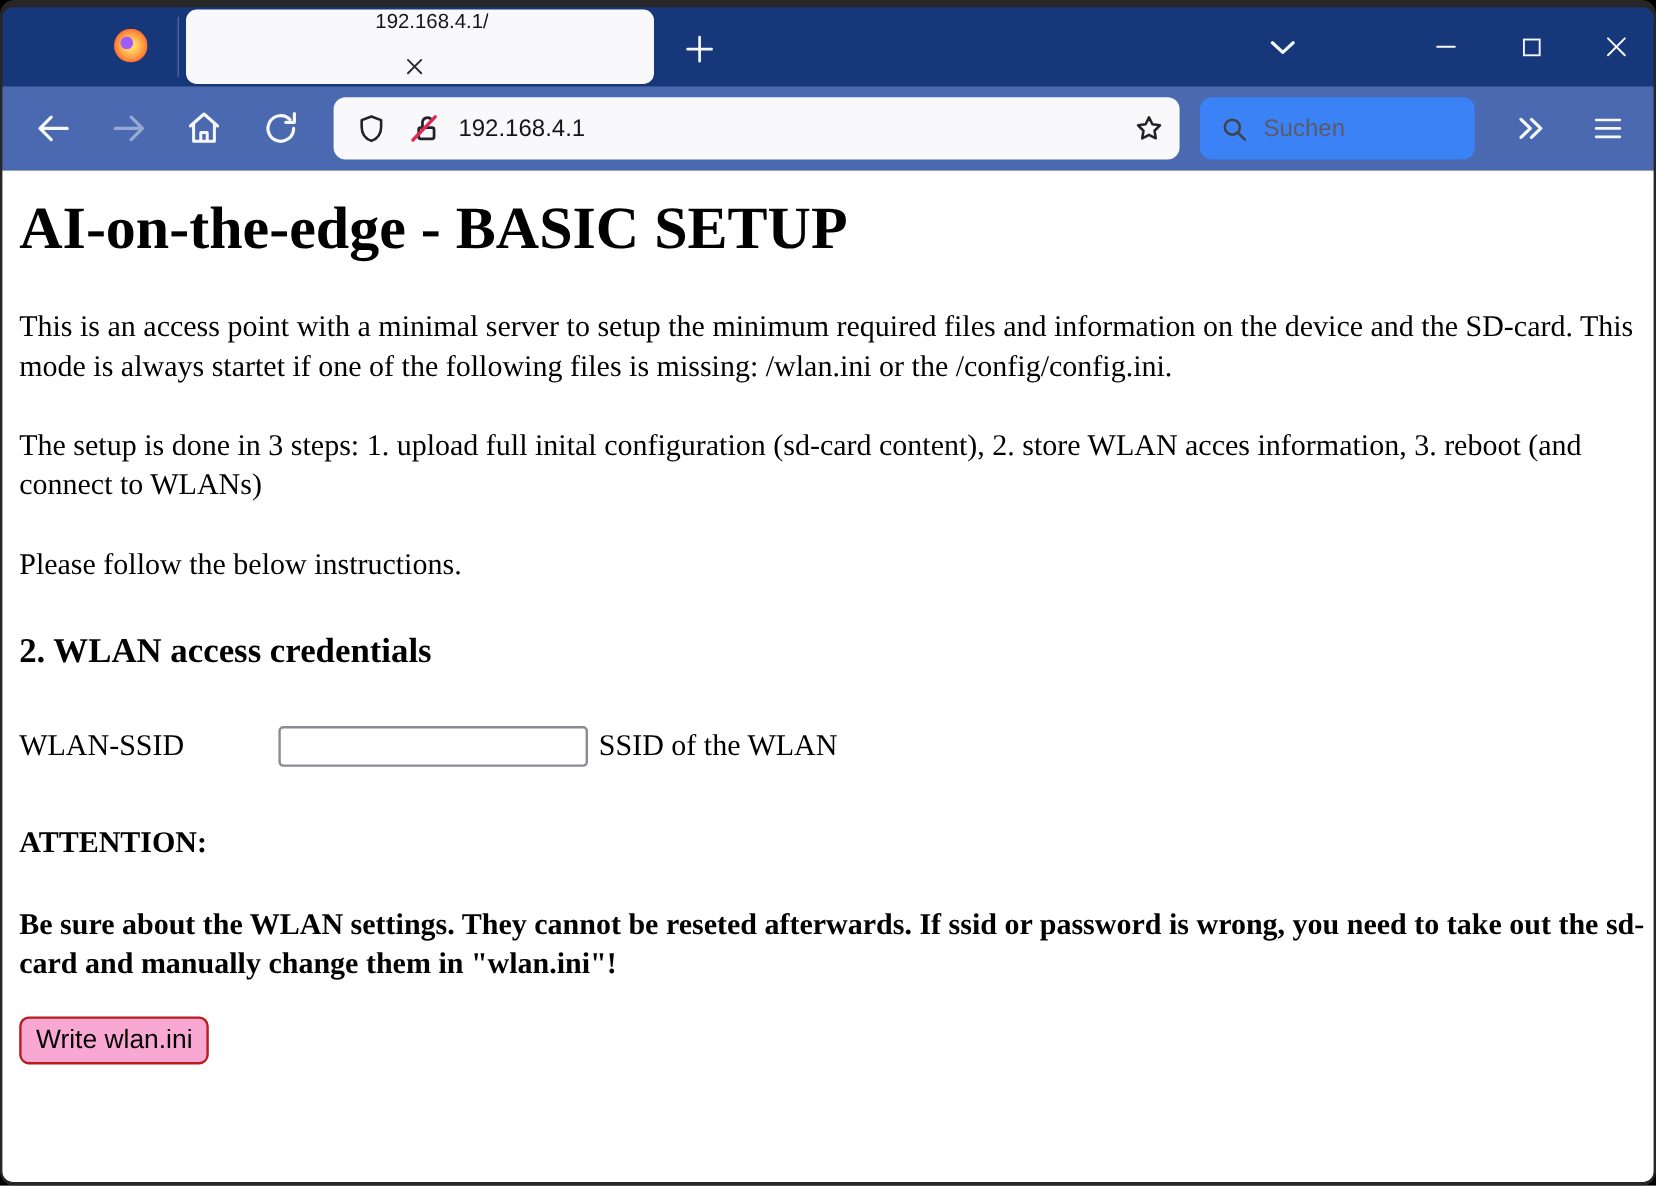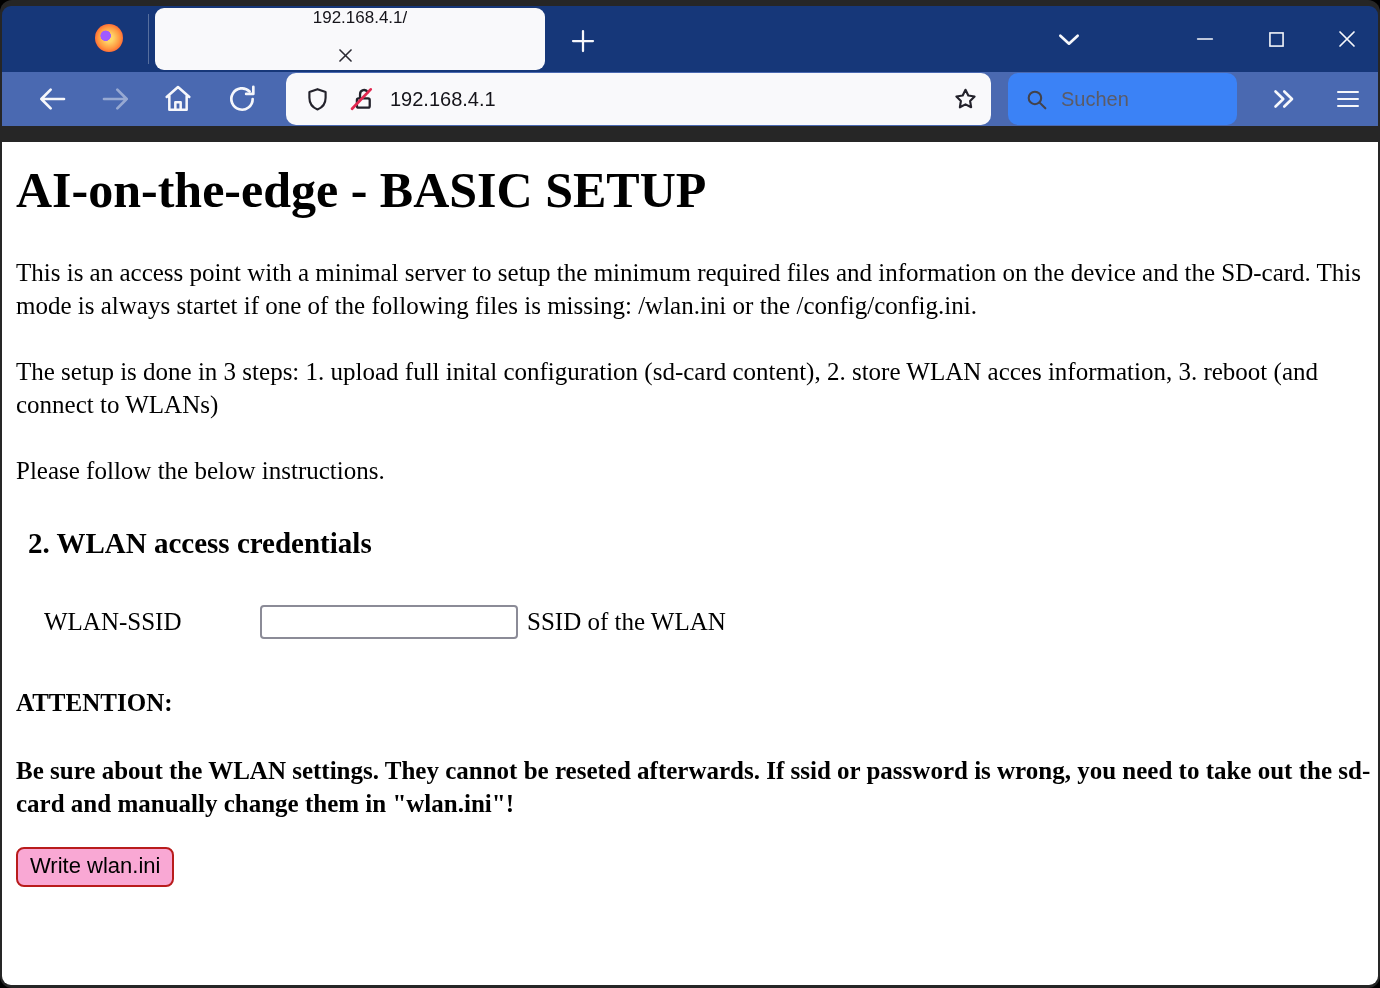--- a/index.html
+++ b/index.html
@@ -49,22 +49,22 @@
   .winbtn {
     width:46px; height:42px; display:flex; align-items:center; justify-content:center;
   }
   .tablist-chevron { position:absolute; left:1045px; top:12px; width:44px; height:42px;
     display:flex; align-items:center; justify-content:center; }
   .winbtn-min { margin-right:25px; }
   .winbtn-max { margin-right:25px; }
 
   
   .toolbar {
-    position:absolute; top:72px; left:2px; right:2px; height:54px;
-    background:#4a69b1; display:flex; align-items:center;justify-content:center;
+    position:absolute; top:72px; left:2px; right:2px; height:70px;
+    background:#4a69b1; display:flex; align-items:center;
   }
   .navbtn {
     width:44px; height:44px; display:flex; align-items:center; justify-content:center;
     border-radius:6px; flex:0 0 auto;
   }
   .nav-back { margin-left:20px; }
   .nav-fwd { margin-left:20px; opacity:0.45; }
   .nav-home { margin-left:18px; }
   .nav-reload { margin-left:20px; }
   .urlbar {
@@ -90,25 +90,25 @@
 
   
   .page {
     position:absolute; top:142px; left:2px; right:2px; bottom:3px;
     background:#ffffff; border-radius:0 0 9px 9px; overflow:hidden;
     font-family:"Liberation Serif", serif; color:#000;
   }
   .content { padding:0 4px 0 14px; }
   .content h1 { font-size:50px; line-height:1.15; margin:20px 0 36px; font-weight:bold; }
   .content p.body-text { font-size:25px; line-height:33px; margin:33px 0; }
-  .content h3.section { font-size:29px; font-weight:bold; margin:40px 12px 0; }
+  .content h3.section { font-size:29px; font-weight:bold; margin:40px 0 0; }
 
   .wlan-form { margin-top:40px; font-size:25px; }
   .form-row { display:flex; align-items:center; height:45px; }
-  .form-label { width:216px; flex:0 0 auto;margin-left:28px; }
+  .form-label { width:216px; flex:0 0 auto; }
   .form-input {
     width:258px; height:34px; flex:0 0 auto;
     border:2px solid #8b8b97; border-radius:4px; background:#fff;
     font-size:20px; padding:0 8px; font-family:"Liberation Sans",sans-serif;
   }
   .form-desc { margin-left:9px; white-space:nowrap; }
 
   .attention-h { font-size:25px; font-weight:bold; margin:44px 0 0; }
   .attention-p { font-size:25px; font-weight:bold; line-height:33px; margin:37px 0 0; }
   .submit-wrap { margin-top:27px; }

